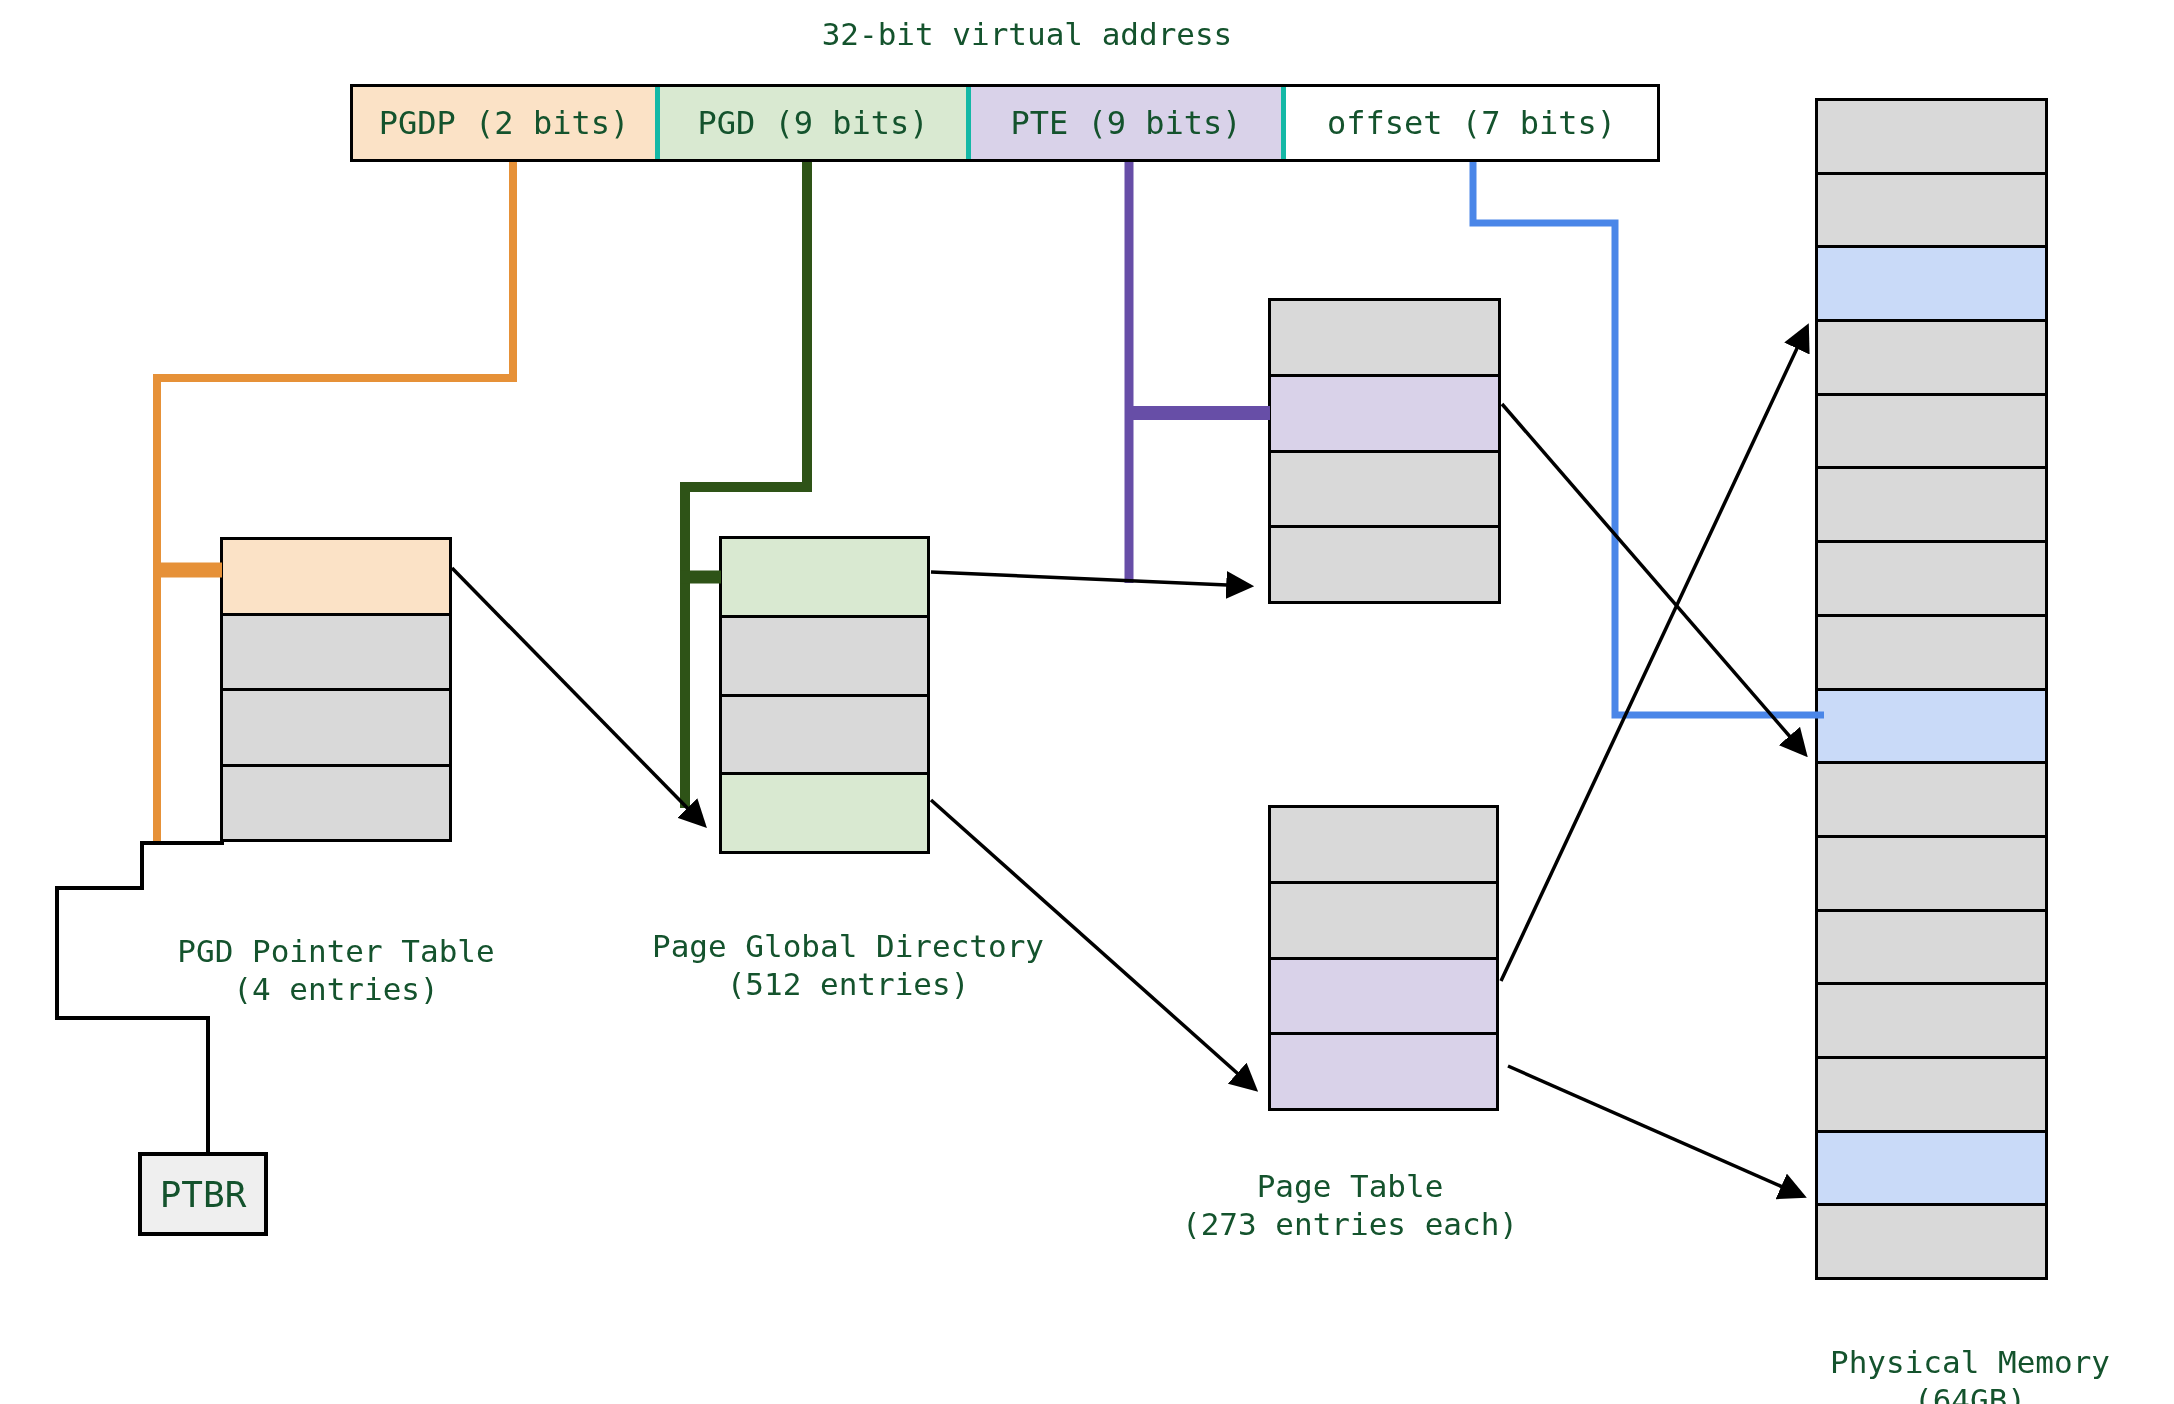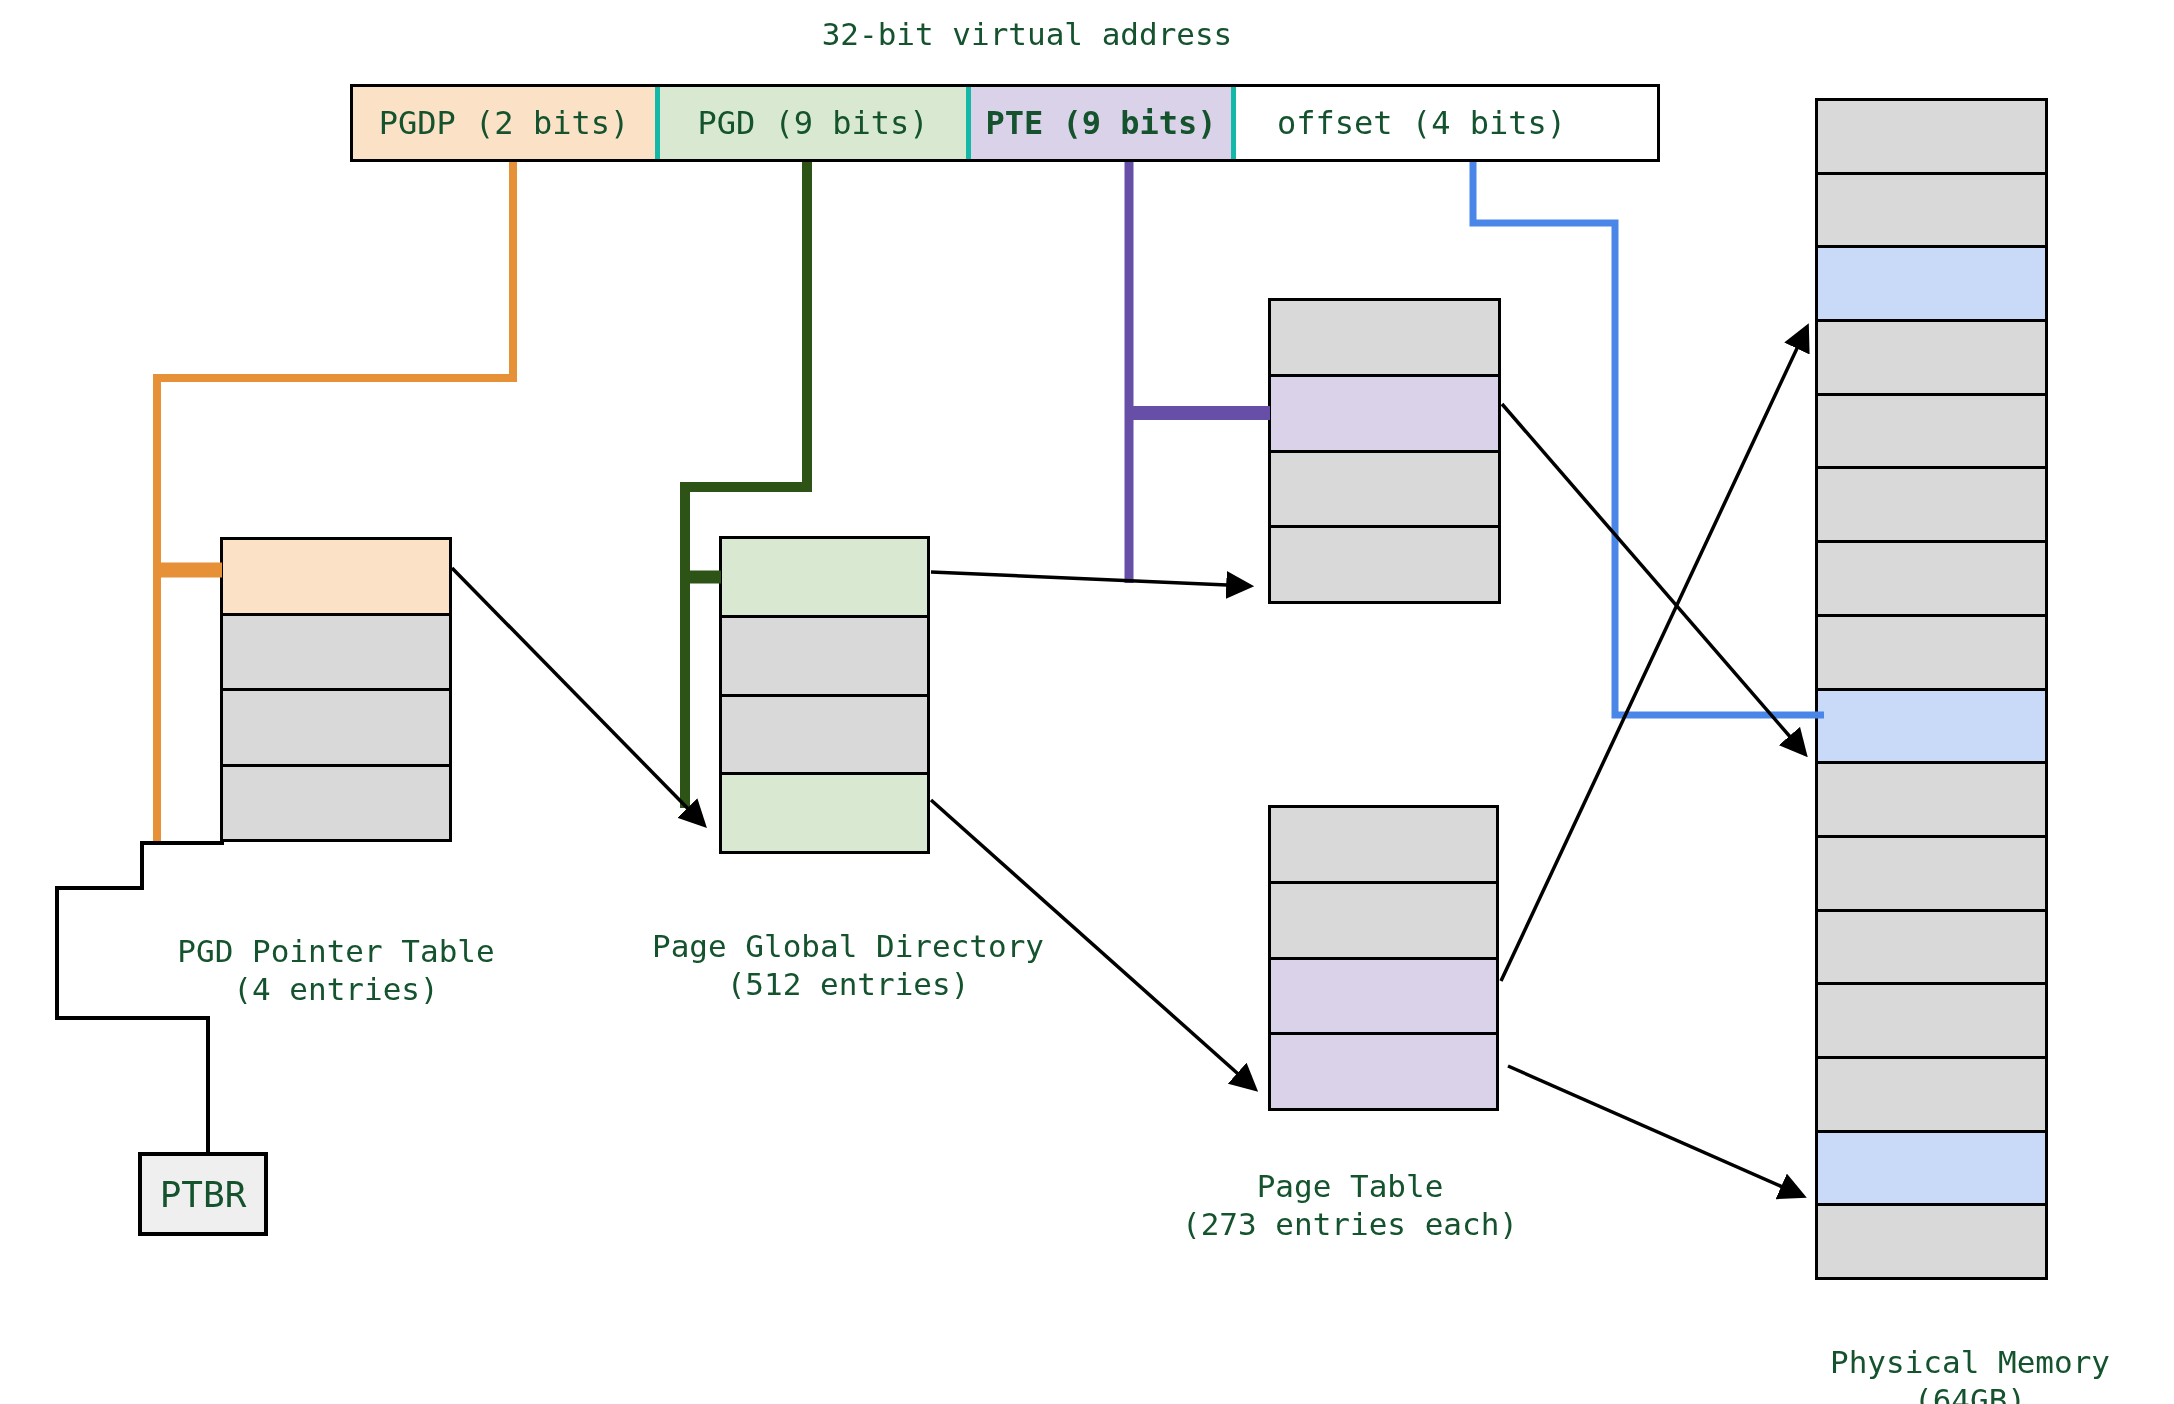--- a/index.html
+++ b/index.html
@@ -32,22 +32,22 @@
 </head>
 <body>
 
 <div id="canvas">
 
   <div id="title">32-bit virtual address</div>
 
   <div class="addr">
     <div class="seg" style="width: 307px; background: rgb(251, 226, 198);">PGDP (2 bits)</div>
     <div class="seg" style="width: 311px; background: rgb(217, 233, 209);">PGD (9 bits)</div>
-    <div class="seg" style="width: 265px; background: rgb(217, 210, 233); font-weight: bold;">PTE (9 bits)</div>
-    <div class="seg" style="width: 371px; background: rgb(255, 255, 255);">offset (4 bits)</div>
+    <div class="seg" style="width: 315px; background: rgb(217, 210, 233);">PTE (9 bits)</div>
+    <div class="seg" style="width: 371px; background: rgb(255, 255, 255);">offset (7 bits)</div>
   </div>
 
   <div class="tbl" id="pgdp-table">
       <div class="cell" style="background: rgb(251, 226, 198);"></div>
       <div class="cell" style="background: rgb(217, 217, 217);"></div>
       <div class="cell" style="background: rgb(217, 217, 217);"></div>
       <div class="cell" style="background: rgb(217, 217, 217);"></div>
     </div>
   <div class="tbl" id="pgd-table">
       <div class="cell" style="background: rgb(217, 233, 209);"></div>

